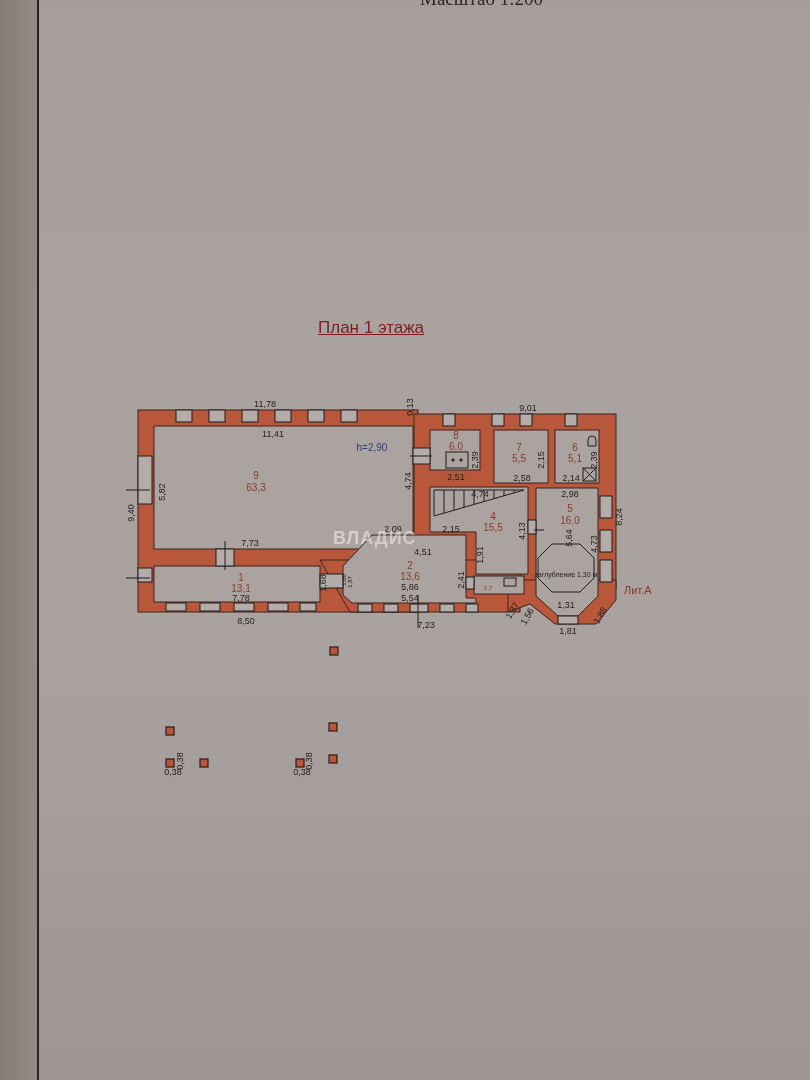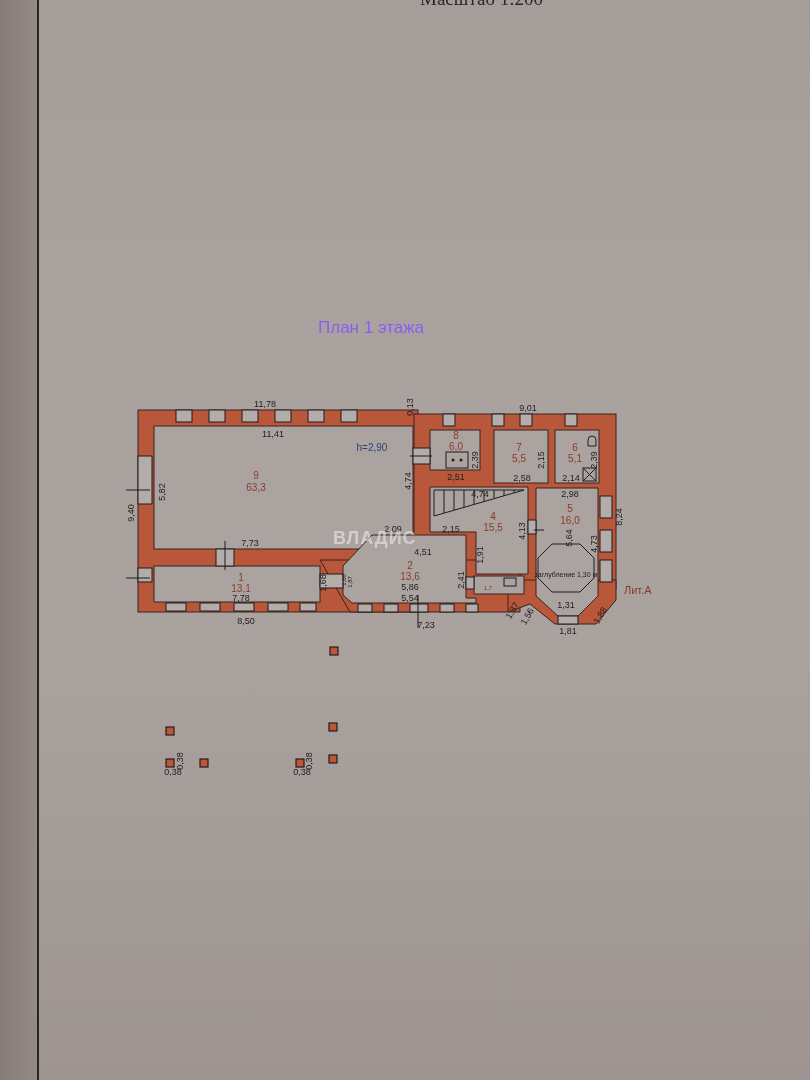--- a/index.html
+++ b/index.html
@@ -17,21 +17,21 @@
   }
   .page {
     position: absolute; left: 39px; top: 0; width: 771px; height: 1080px;
     background: linear-gradient(180deg, #a59d99 0%, #aaa29e 30%, #aaa29f 60%, #9e9592 100%);
   }
   .scale-note {
     position: absolute; left: 420px; top: -12px; font-family: "Liberation Serif", serif;
     font-size: 19px; color: #2b2628; white-space: nowrap;
   }
   .plan-title {
-    position: absolute; left: 318px; top: 318px; font-size: 17px; color: #8b5cf6; white-space: nowrap;
+    position: absolute; left: 318px; top: 318px; font-size: 17px; color: #7f1d1d; white-space: nowrap; text-decoration: underline;
   }
   svg.plan { position: absolute; left: 0; top: 0; }
   .t { font-family: "Liberation Sans", sans-serif; fill: #1f1d1e; }
   .room { fill: #8a3a2a; }
   .hnote { fill: #2e3f7a; }
   .lit { fill: #8a3a2a; }
   .watermark {
     position: absolute; left: 333px; top: 528px; font-size: 18px; font-weight: bold;
     color: rgba(245,240,240,0.55); letter-spacing: 1px; white-space: nowrap;
   }

